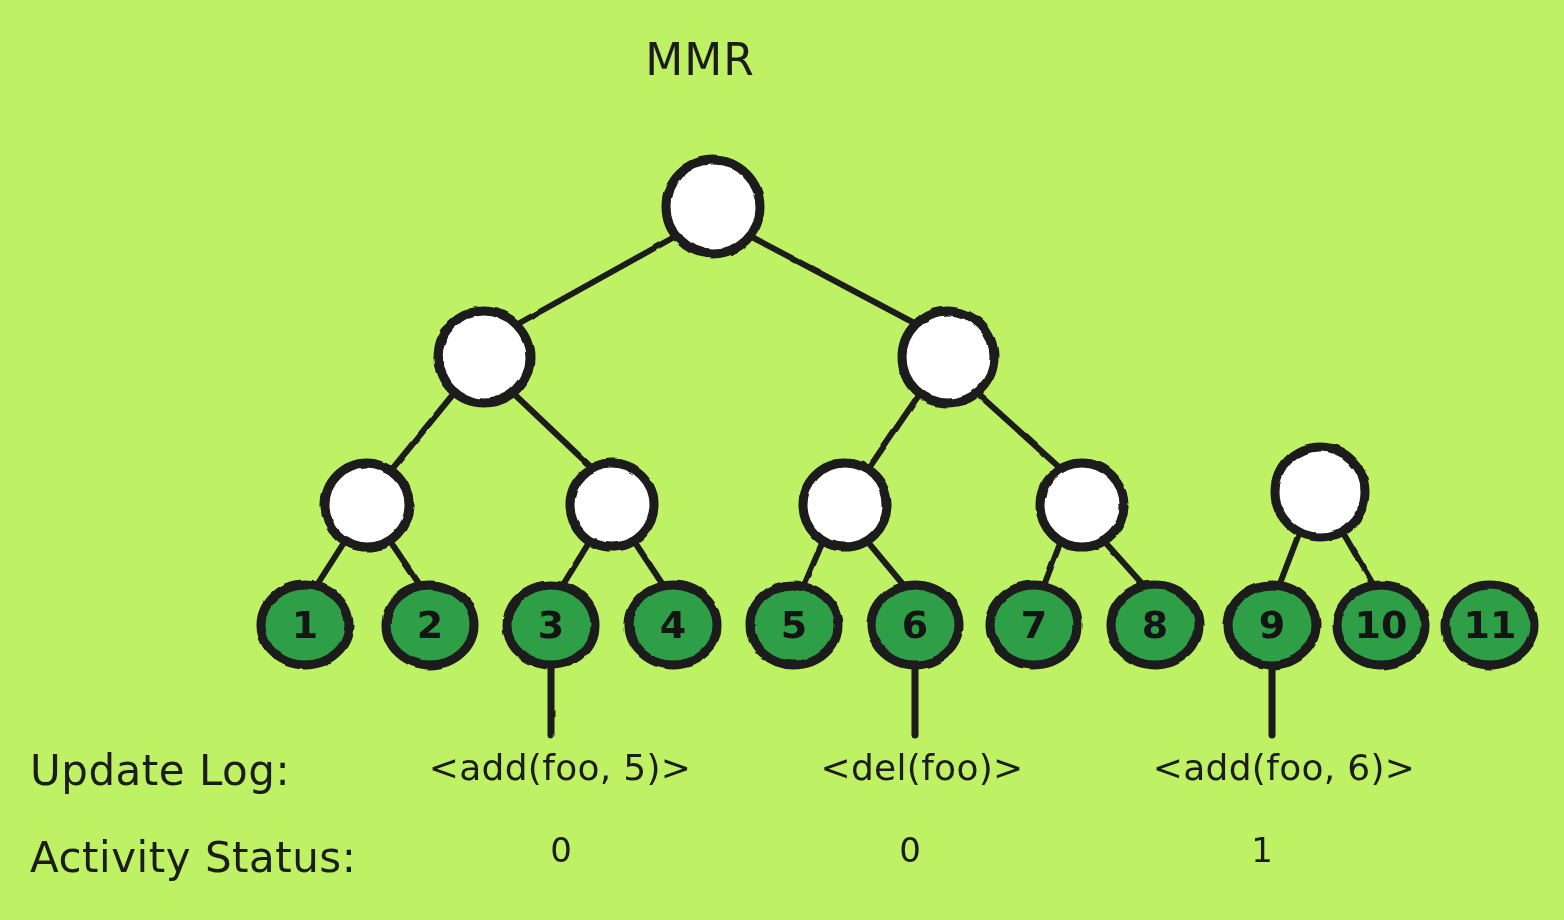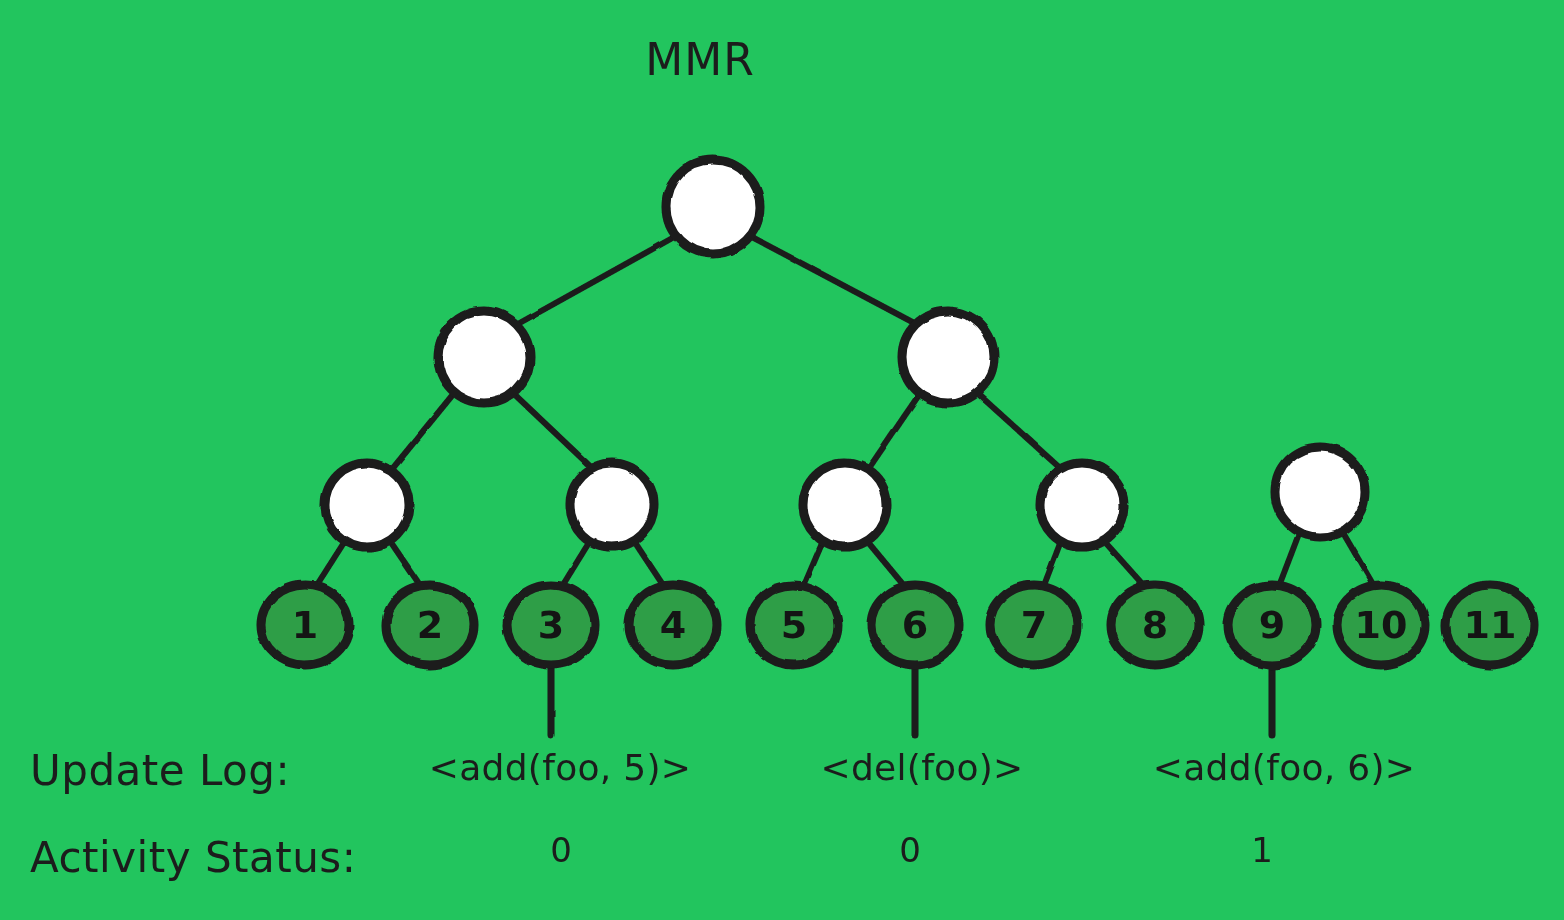--- a/index.html
+++ b/index.html
@@ -11,21 +11,21 @@
   body {
     width: 1564px;
     height: 920px;
     overflow: hidden;
     font-family: "DejaVu Sans", sans-serif;
   }
   #canvas {
     position: relative;
     width: 1564px;
     height: 920px;
-    background: #22c55e;
+    background: #bef264;
   }
   #diagram-svg {
     position: absolute;
     left: 0;
     top: 0;
     width: 1564px;
     height: 920px;
   }
   .hand-text {
     font-family: "DejaVu Sans", sans-serif;

